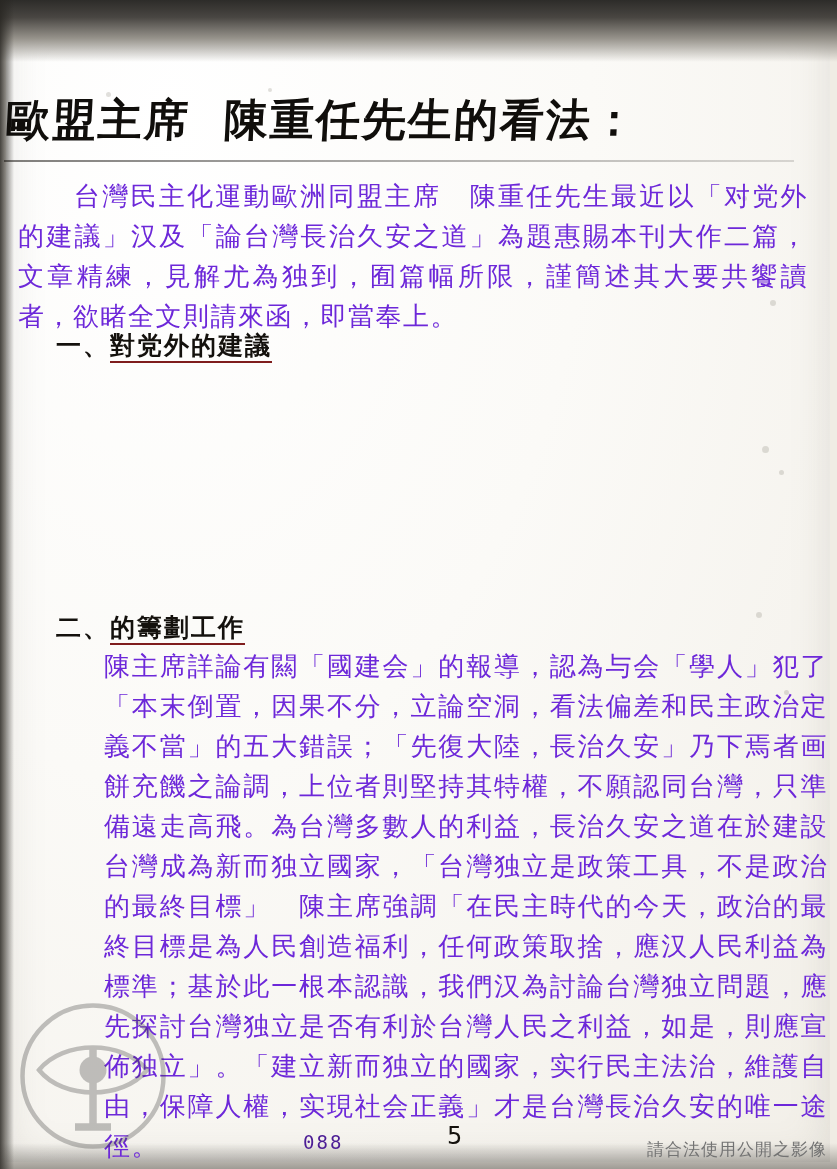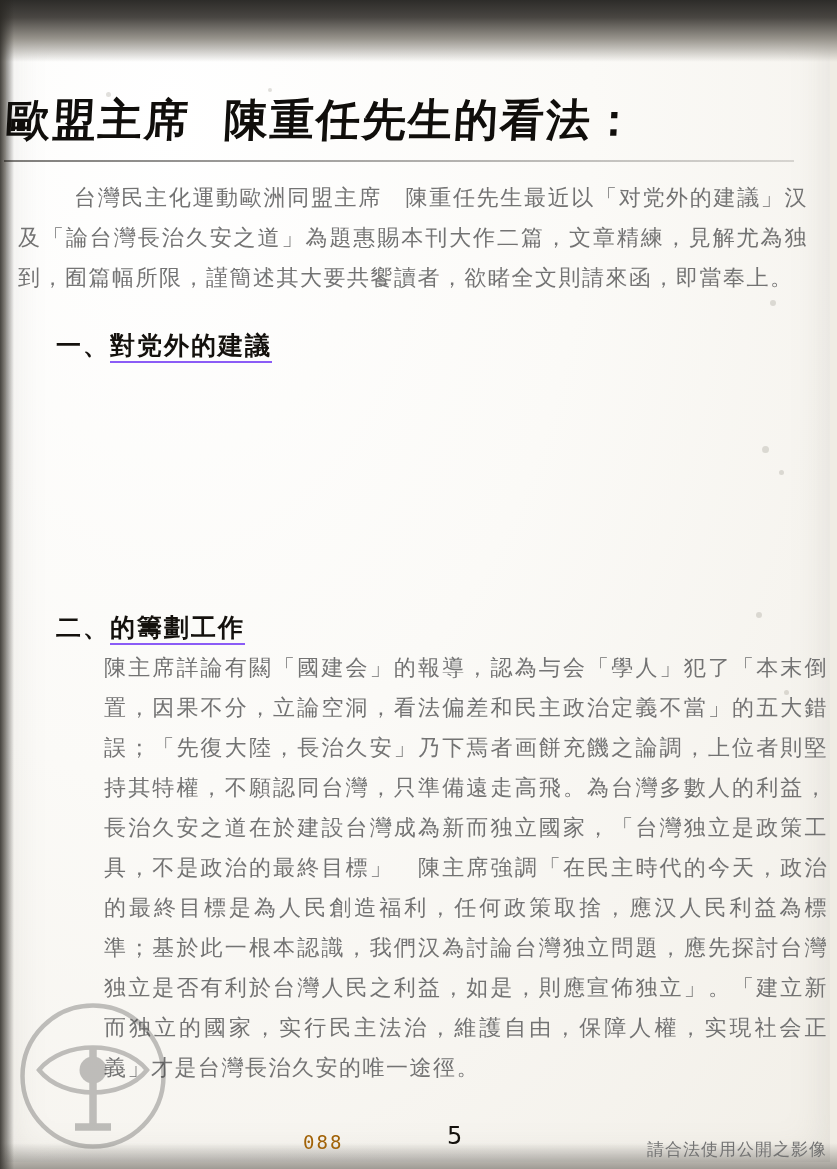--- a/index.html
+++ b/index.html
@@ -88,61 +88,62 @@
     position: absolute;
     left: 4px;
     top: 160px;
     width: 790px;
     height: 2px;
     background: linear-gradient(to right, rgba(25,22,18,0.55), rgba(25,22,18,0.15));
   }
 
   .para {
     position: absolute;
-    color: #737373;
-    font-size: 22px;
+    color: #6d28d9;
+    font-size: 26px;
     line-height: 40px;
     letter-spacing: 1.5px;
     text-align: justify;
+    font-family: Liberation Mono, monospace;
   }
 
   #intro {
     left: 18px;
     top: 178px;
     width: 790px;
     text-indent: 56px;
   }
 
   .sec-head {
     position: absolute;
     font-size: 25px;
     line-height: 36px;
     letter-spacing: 2px;
     color: #14110d;
     font-weight: bold;
   }
   .sec-head .underline {
-    border-bottom: 2px solid #8b5cf6;
+    border-bottom: 2px solid #7f1d1d;
     padding-bottom: 1px;
   }
 
   #h1 { left: 56px; top: 328px; }
   #b1 { left: 86px; top: 366px; width: 724px; }
 
   #h2 { left: 56px; top: 610px; }
   #b2 { left: 104px; top: 648px; width: 724px; }
 
   
   #stamp-088 {
     position: absolute;
     left: 303px;
     top: 1131px;
     font-size: 19px;
     letter-spacing: 2px;
-    color: #a16207;
+    color: #4c1d95;
     font-family: "DejaVu Sans Mono", monospace;
   }
   #folio {
     position: absolute;
     left: 447px;
     top: 1122px;
     font-size: 24px;
     color: #14110d;
     font-family: "DejaVu Sans", sans-serif;
   }

